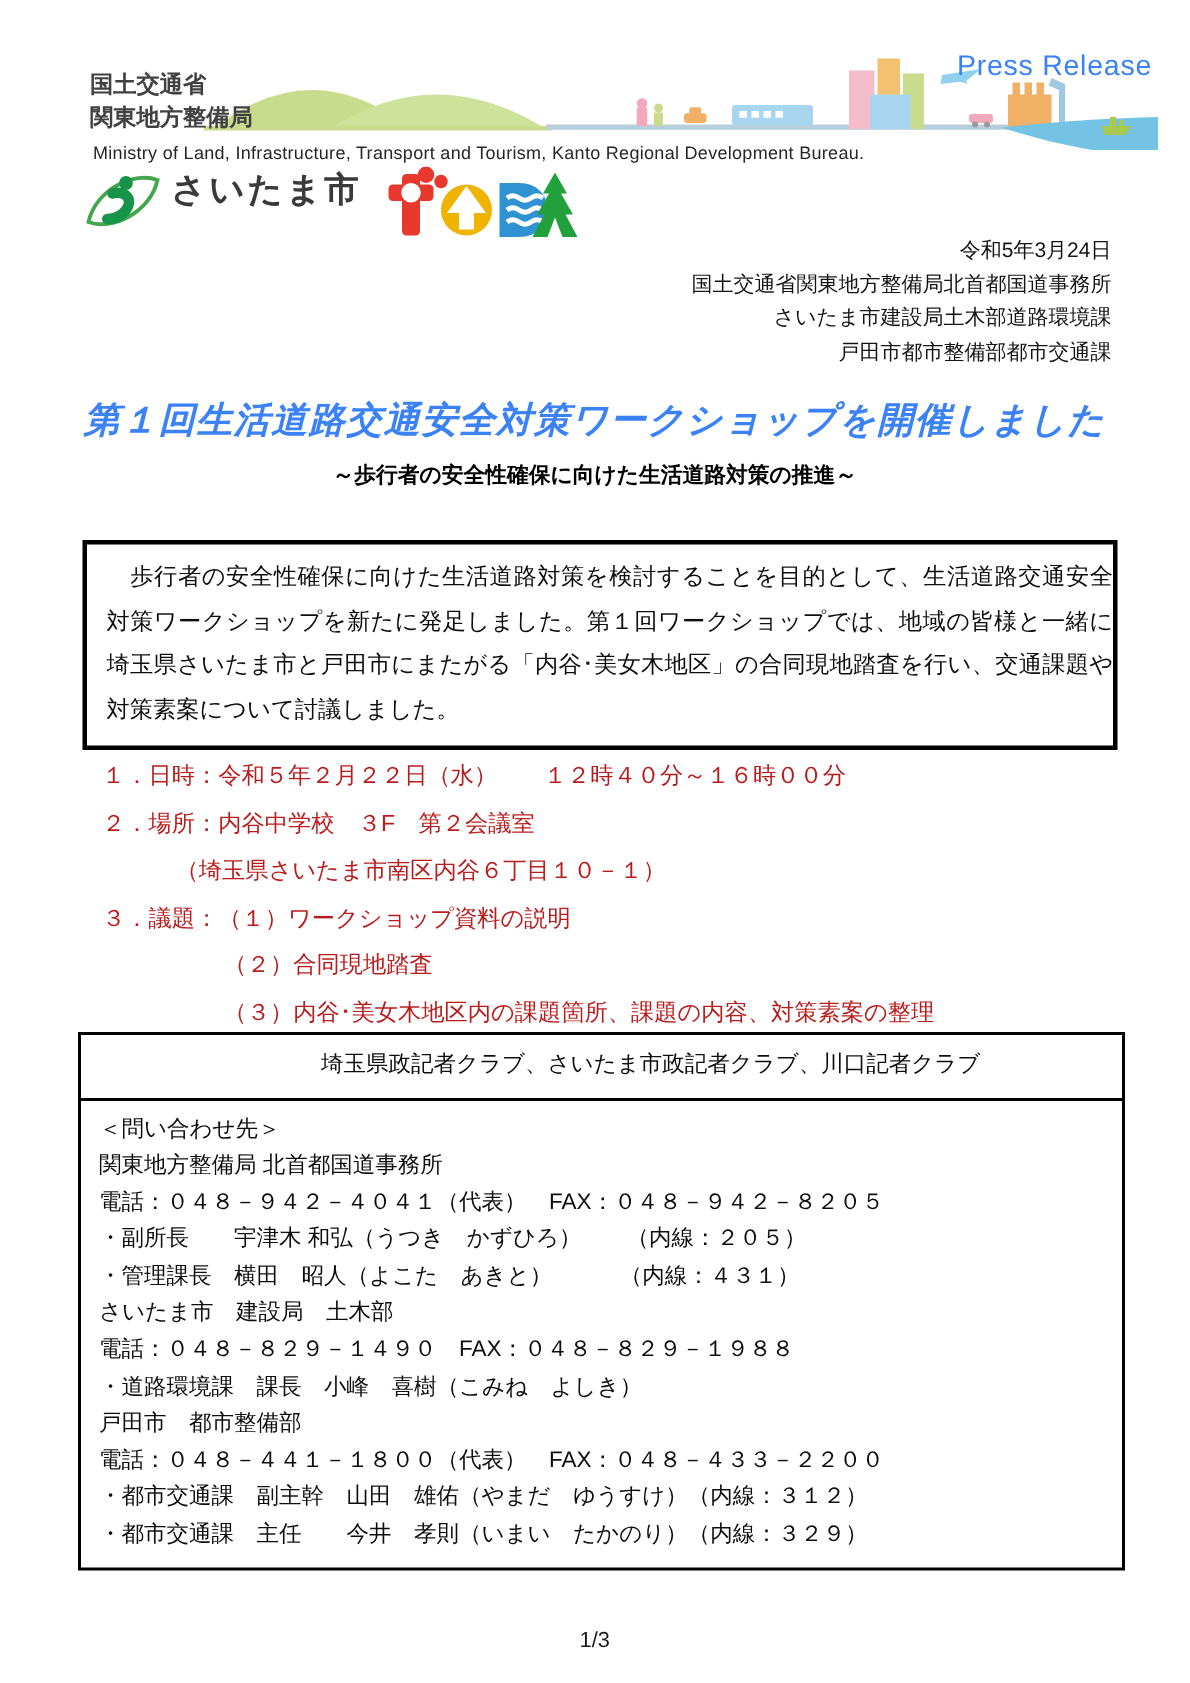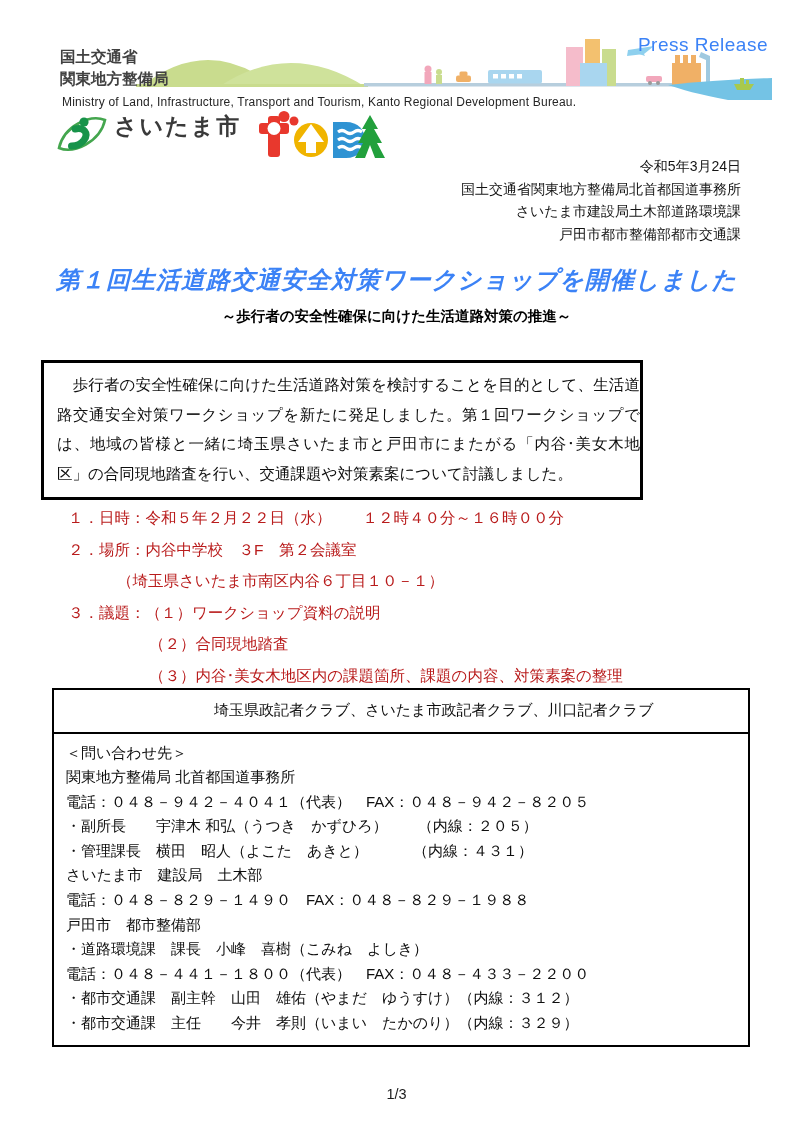--- a/index.html
+++ b/index.html
@@ -23,21 +23,21 @@
 
   
   .meta { right:52px; top:155px; text-align:right; font-size:14px; line-height:22.5px; color:#141414; }
 
   
   .title { top:264px; left:0; width:100%; text-align:center; font-size:24px; font-weight:bold; letter-spacing:1px; color:#3b82f6;font-style:italic; }
   .subtitle { top:307px; left:0; width:100%; text-align:center; font-size:14.5px; font-weight:bold; color:#000; }
 
   
   .summary-box {
-    left:41px; top:360px; width:602px; border:3px solid #000;
+    left:55px; top:360px; width:690px; border:3px solid #000;
     padding:7px 0 9px 13px; font-size:15.5px; line-height:29.5px;
     text-align:justify; color:#0e0e0e;
   }
 
   
   .details { left:68px; top:502px; font-size:15.5px; line-height:31.5px; color:#b91c1c; }
   .details .indent-addr { padding-left:49px; }
   .details .indent-agenda { padding-left:81px; }
 
   
@@ -175,21 +175,21 @@
     <div class="club-line2">埼玉県政記者クラブ、さいたま市政記者クラブ、川口記者クラブ</div>
   </div>
   <div class="contact-sec">
     <div>＜問い合わせ先＞</div>
     <div>関東地方整備局 北首都国道事務所</div>
     <div>電話：０４８－９４２－４０４１（代表）　FAX：０４８－９４２－８２０５</div>
     <div>・副所長　　宇津木 和弘（うつき　かずひろ）　　（内線：２０５）</div>
     <div>・管理課長　横田　昭人（よこた　あきと）　　　（内線：４３１）</div>
     <div>さいたま市　建設局　土木部</div>
     <div>電話：０４８－８２９－１４９０　FAX：０４８－８２９－１９８８</div>
+    <div>・道路環境課　課長　小峰　喜樹（こみね　よしき）</div>
     <div>戸田市　都市整備部</div>
-    <div>・道路環境課　課長　小峰　喜樹（こみね　よしき）</div>
     <div>電話：０４８－４４１－１８００（代表）　FAX：０４８－４３３－２２００</div>
     <div>・都市交通課　副主幹　山田　雄佑（やまだ　ゆうすけ）（内線：３１２）</div>
     <div>・都市交通課　主任　　今井　孝則（いまい　たかのり）（内線：３２９）</div>
   </div>
 </div>
 
 <div class="abs page-num">1/3</div>
 
 </body></html>

